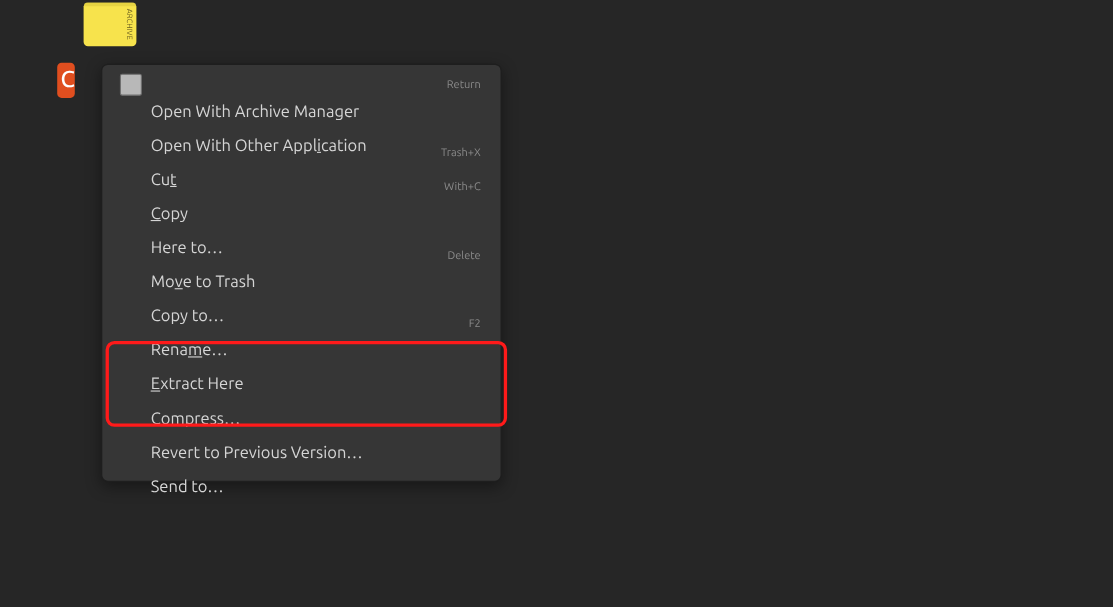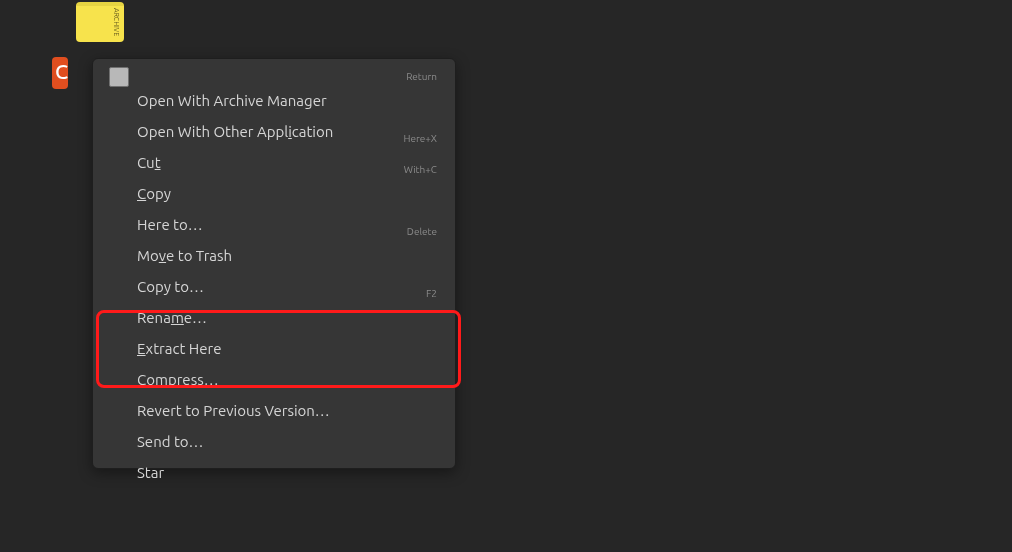--- a/index.html
+++ b/index.html
@@ -116,21 +116,21 @@
     <span class="accel">Return</span>
   </div>
 
   <div class="menu-item">
     <span class="label">Open With Other Appl<span class="mn">i</span>cation</span>
     <span class="accel"></span>
   </div>
 
   <div class="menu-item">
     <span class="label">Cu<span class="mn">t</span></span>
-    <span class="accel">Here+X</span>
+    <span class="accel">Trash+X</span>
   </div>
 
   <div class="menu-item">
     <span class="label"><span class="mn">C</span>opy</span>
     <span class="accel">With+C</span>
   </div>
 
   <div class="menu-item">
     <span class="label">Here to…</span>
     <span class="accel"></span>
@@ -165,21 +165,17 @@
   <div class="menu-item">
     <span class="label">Revert to Previous Version…</span>
     <span class="accel"></span>
   </div>
 
   <div class="menu-item">
     <span class="label">Send to…</span>
     <span class="accel"></span>
   </div>
 
-  <div class="menu-item">
-    <span class="label">Star</span>
-    <span class="accel"></span>
-  </div>
 
 
 </div>
 
 <div id="extract-highlight" class="highlight-box" title="Extract Here / Extract to…"></div>
 
 </body></html>

